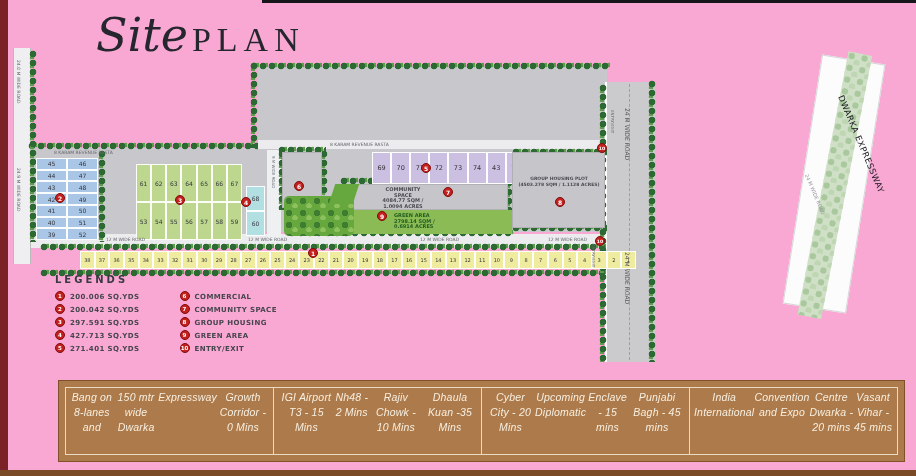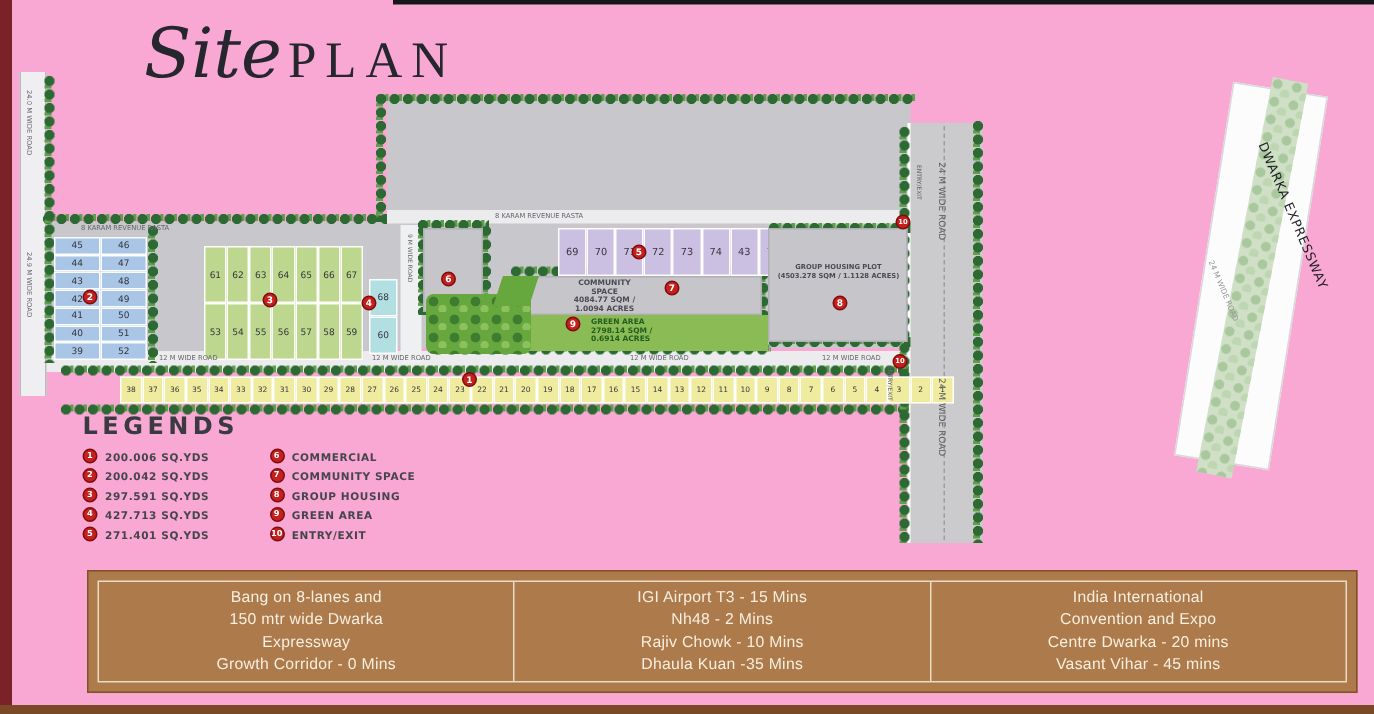--- a/index.html
+++ b/index.html
@@ -74,34 +74,34 @@
       background-color:#cfe0c6;background-image:
       radial-gradient(circle at 4px 4px,#a9c89d 3px,rgba(0,0,0,0) 3.5px),
       radial-gradient(circle at 10px 10px,#bed7b2 3px,rgba(0,0,0,0) 3.5px);
       background-size:13px 12px;}
   .xwy-name{position:absolute;left:28px;top:34px;font-size:8.5px;letter-spacing:.5px;color:#1c1c22;
       transform:rotate(58deg);transform-origin:left top;white-space:nowrap;}
   .xwy-road{position:absolute;left:5px;top:118px;font-size:5px;color:#97979c;
       transform:rotate(58deg);transform-origin:left top;white-space:nowrap;}
   
   .legend{position:absolute;left:55px;top:274px;}
-  .legend-heading{font-size:16px;font-weight:bold;letter-spacing:3px;color:#3a3a42;}
+  .legend-heading{font-size:10px;font-weight:bold;letter-spacing:3px;color:#3a3a42;}
   .legend-cols{display:flex;gap:40px;margin-top:6px;}
   .legend-col{display:flex;flex-direction:column;gap:3px;}
   .legend-item{display:flex;align-items:flex-end;gap:5px;}
   .mk-s{width:10px;height:10px;border-radius:50%;background:#c4201d;color:#fff;font-size:5.5px;
         font-weight:bold;display:flex;align-items:center;justify-content:center;
         border:1px solid #7e0e0e;box-sizing:border-box;flex:0 0 10px;}
   .legend-label{font-size:7px;font-weight:bold;color:#45454c;letter-spacing:.4px;}
   
   .hl-outer{position:absolute;left:58px;top:380px;width:847px;height:82px;background:#ac7a4b;
             border:1px solid #7e5128;box-sizing:border-box;}
   .hl-inner{position:absolute;left:6px;top:6px;right:6px;bottom:6px;border:1px solid #eadbc4;display:flex;}
-  .hl-box{flex:1;display:flex;flex-direction:column;justify-content:center;align-items:center;
-          border-right:1px solid #eadbc4;padding:2px 4px;}
+  .hl-box{flex:1;display:flex;flex-direction:row;justify-content:center;align-items:flex-start;
+          border-right:1px solid #eadbc4;padding:2px 4px;font-style:italic;}
   .hl-box:last-child{border-right:none;}
   .hl-line{display:block;font-size:10.5px;line-height:15px;color:#f8efe0;text-align:center;
            font-family:"Liberation Sans",sans-serif;letter-spacing:.2px;}
   .footnote{position:absolute;left:58px;top:464px;font-size:6.5px;color:#38383c;}
 </style>
 </head>
 <body>
 
 <div class="page">
 
@@ -354,20 +354,26 @@
           <span class="hl-line">Expressway</span>
           <span class="hl-line">Growth Corridor - 0 Mins</span>
         </div>
       <div class="hl-box">
           <span class="hl-line">IGI Airport T3 - 15 Mins</span>
           <span class="hl-line">Nh48 - 2 Mins</span>
           <span class="hl-line">Rajiv Chowk - 10 Mins</span>
           <span class="hl-line">Dhaula Kuan -35 Mins</span>
         </div>
       <div class="hl-box">
+          <span class="hl-line">Cyber City - 20 Mins</span>
+          <span class="hl-line">Upcoming Diplomatic</span>
+          <span class="hl-line">Enclave - 15 mins</span>
+          <span class="hl-line">Punjabi Bagh - 45 mins</span>
+        </div>
+      <div class="hl-box">
           <span class="hl-line">India International</span>
           <span class="hl-line">Convention and Expo</span>
           <span class="hl-line">Centre Dwarka - 20 mins</span>
           <span class="hl-line">Vasant Vihar - 45 mins</span>
         </div>
     </div>
   </div>
 
 </div>
 

